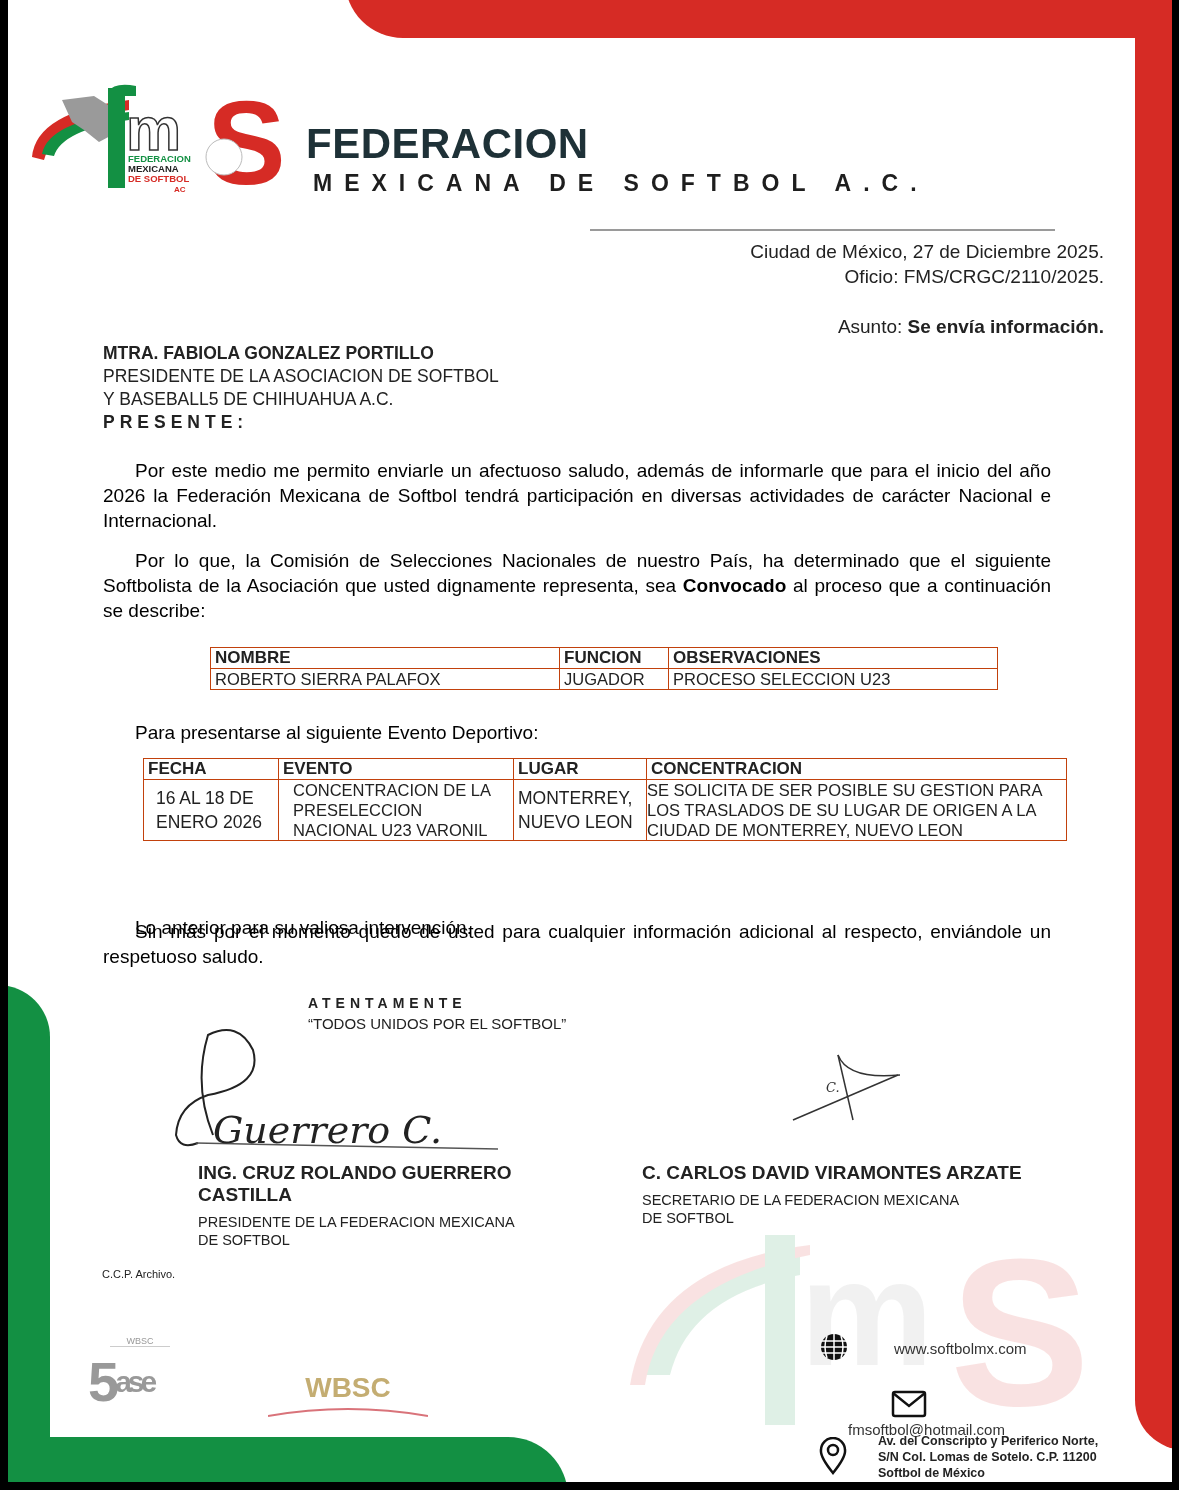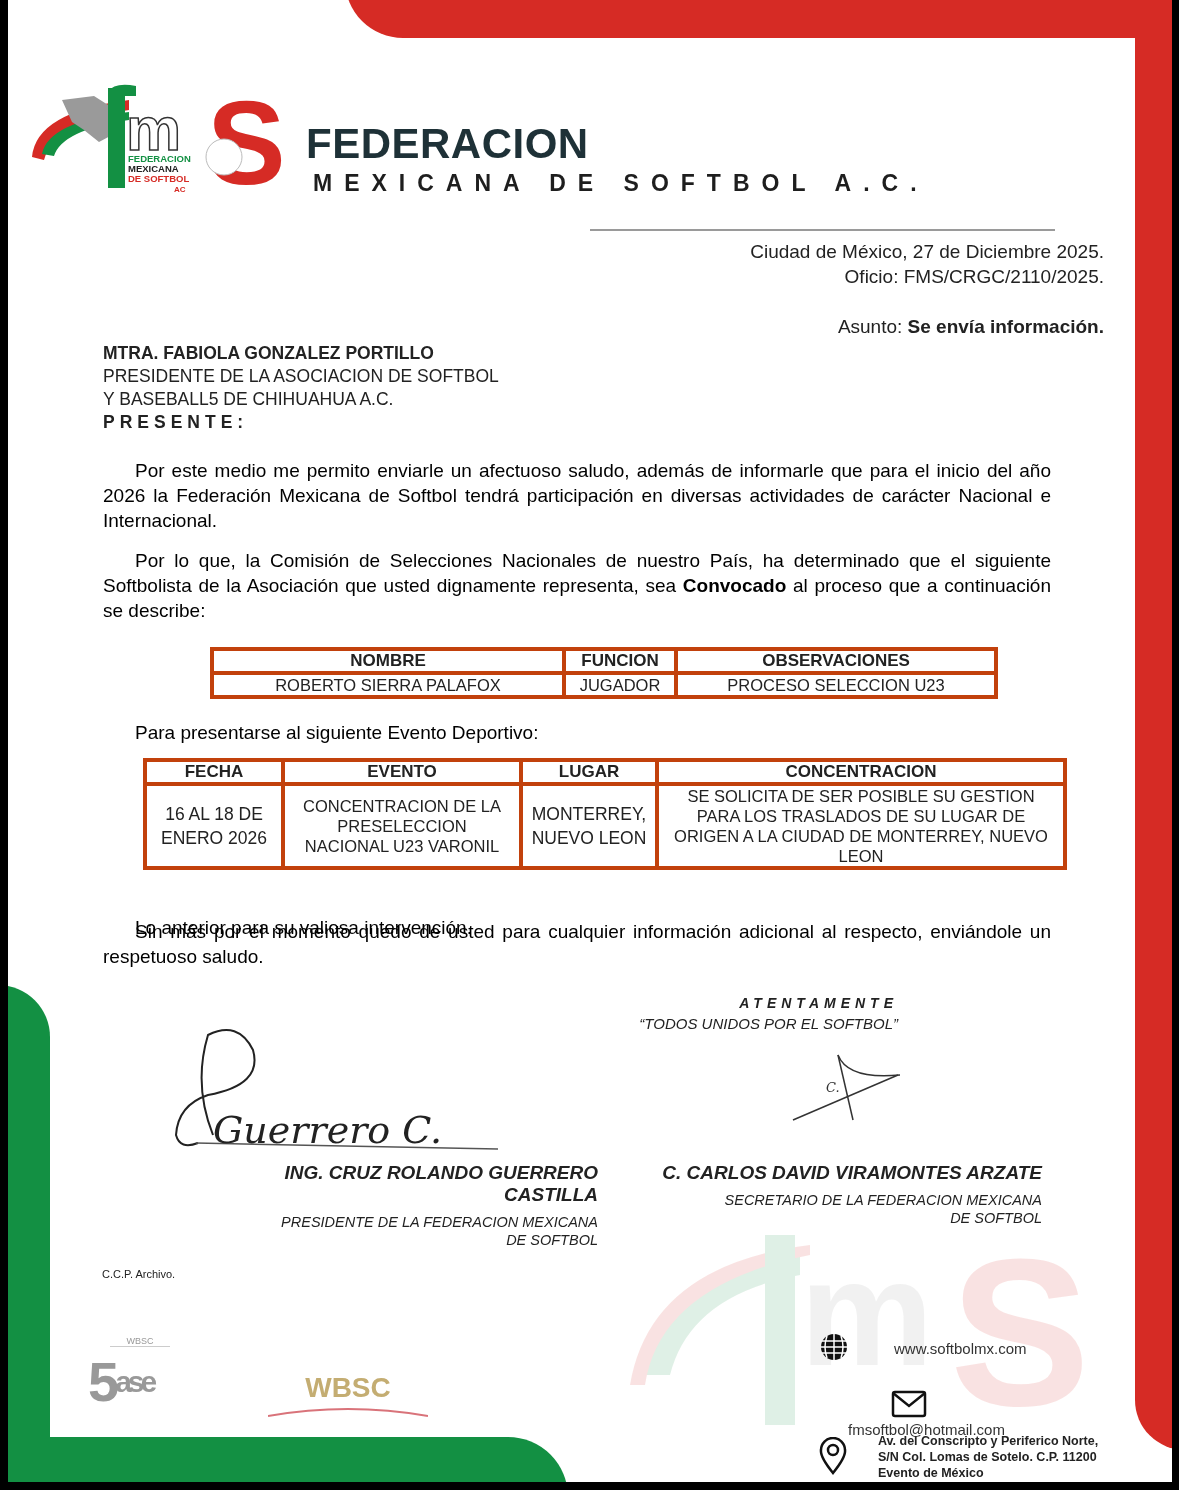--- a/index.html
+++ b/index.html
@@ -22,24 +22,24 @@
   .meta b { font-weight:bold; }
 
   .recipient { position:absolute; left:95px; top:342px; font-size:17.5px; line-height:23px; color:#222; }
   .recipient .name { font-weight:bold; }
   .recipient .presente { font-weight:bold; letter-spacing:5px; }
 
   .para { position:absolute; left:95px; width:948px; font-size:19px; line-height:25px; text-align:justify; color:#000000; }
   .para .ind { display:inline-block; width:32px; }
 
   table.t { position:absolute; border-collapse:collapse; font-size:16.5px; color:#222; }
-  table.t th, table.t td { border:4px solid #c2410c; text-align:center; padding:0 4px; line-height:20px; }
+  table.t th, table.t td { border:1px solid #c2410c; text-align:left; padding:0 4px; line-height:20px; }
   table.t th { font-weight:bold; font-size:17px; }
 
-  .center-block { position:absolute; text-align:right; color:#222;font-style:italic; }
+  .center-block { position:absolute; text-align:left; color:#222; }
   .atentamente { left:300px; width:590px; top:995px; font-size:14px; font-weight:bold; letter-spacing:5px; }
   .lema { left:300px; width:590px; top:1015px; font-size:15px; }
 
   .sig-name { font-size:19px; font-weight:bold; }
   .sig-title { font-size:14.5px; line-height:18px; margin-top:7px; }
 
   .ccp { position:absolute; left:94px; top:1268px; font-size:11px; color:#222; }
 
   .contact { position:absolute; left:810px; font-size:15px; color:#333; display:flex; align-items:center; }
   .contact .ic { width:40px; display:inline-block; }
@@ -123,21 +123,21 @@
         <tr>
       <th style="width:126px">FECHA</th>
       <th style="width:226px">EVENTO</th>
       <th style="width:124px">LUGAR</th>
       <th>CONCENTRACION</th>
     </tr>
     <tr>
       <td style="font-size:17.5px; line-height:24px; padding:0 12px;">16 AL 18 DE ENERO 2026</td>
       <td style="padding:0 14px;">CONCENTRACION DE LA PRESELECCION NACIONAL U23 VARONIL</td>
       <td style="font-size:17.5px; line-height:24px;">MONTERREY, NUEVO LEON</td>
-      <td style="padding:0 6px;">SE SOLICITA DE SER POSIBLE SU GESTION PARA LOS TRASLADOS DE SU LUGAR DE ORIGEN A LA CIUDAD DE MONTERREY, NUEVO LEON</td>
+      <td style="padding:0 0;">SE SOLICITA DE SER POSIBLE SU GESTION PARA LOS TRASLADOS DE SU LUGAR DE ORIGEN A LA CIUDAD DE MONTERREY, NUEVO LEON</td>
     </tr>
   </tbody>
     </table>
 
   <div class="para" style="top:870px;margin-top:45px;"><span class="ind"></span><span>Lo anterior para su valiosa intervención.</span></div>
   <div class="para" style="top:919px;"><span class="ind"></span><span>Sin más por el momento quedo de usted para cualquier información adicional al respecto, enviándole un respetuoso saludo.</span></div>
 
   <div class="center-block atentamente">ATENTAMENTE</div>
   <div class="center-block lema">“TODOS UNIDOS POR EL SOFTBOL”</div>
 
@@ -202,16 +202,16 @@
   <div class="contact" style="top:1433px;">
     <span class="ic">
       <svg width="30" height="38" viewBox="0 0 30 38">
           <path d="M15 36 Q 2 20 3 13 A 12 12 0 0 1 27 13 Q 28 20 15 36 Z" fill="none" stroke="#111" stroke-width="2.5"></path>
           <circle cx="15" cy="13" r="5" fill="none" stroke="#111" stroke-width="2.5"></circle>
         </svg>
     </span>
     <span class="addr" style="margin-left:20px;">
       <div>Av. del Conscripto y Periferico Norte,</div>
       <div>S/N Col. Lomas de Sotelo. C.P. 11200</div>
-      <div>Evento de México</div>
+      <div>Softbol de México</div>
     </span>
   </div>
 </div>
 
 </body></html>

